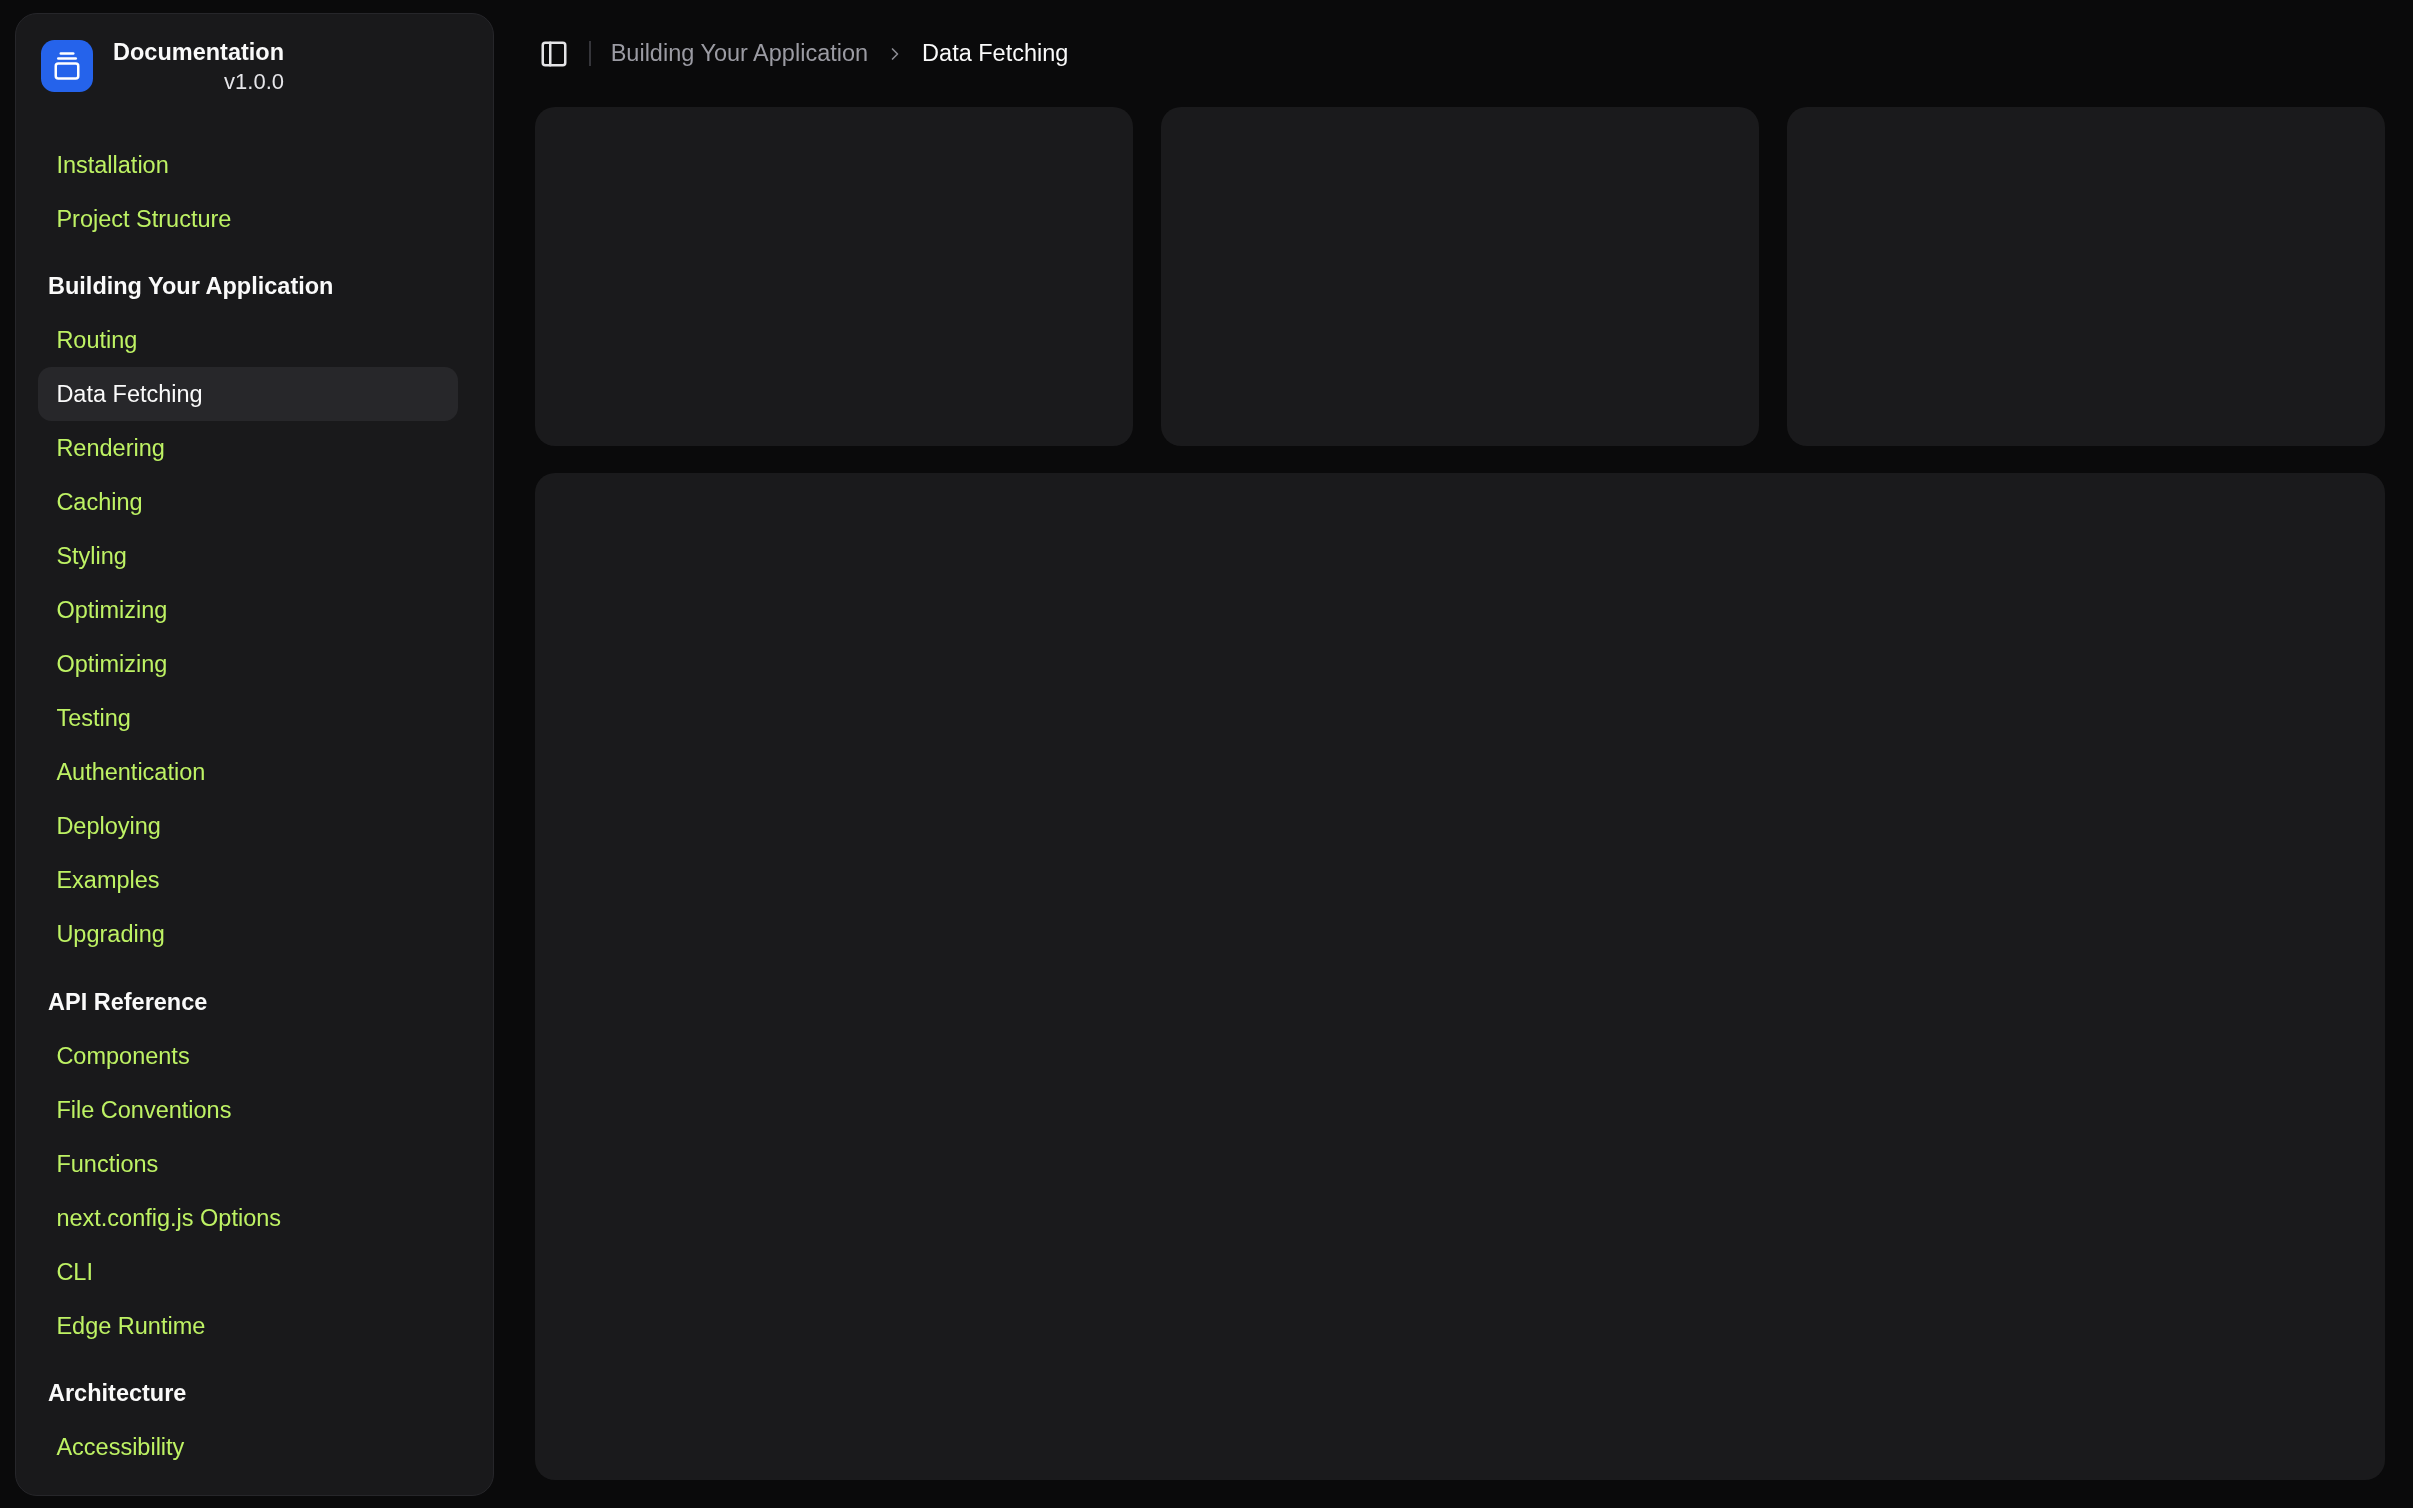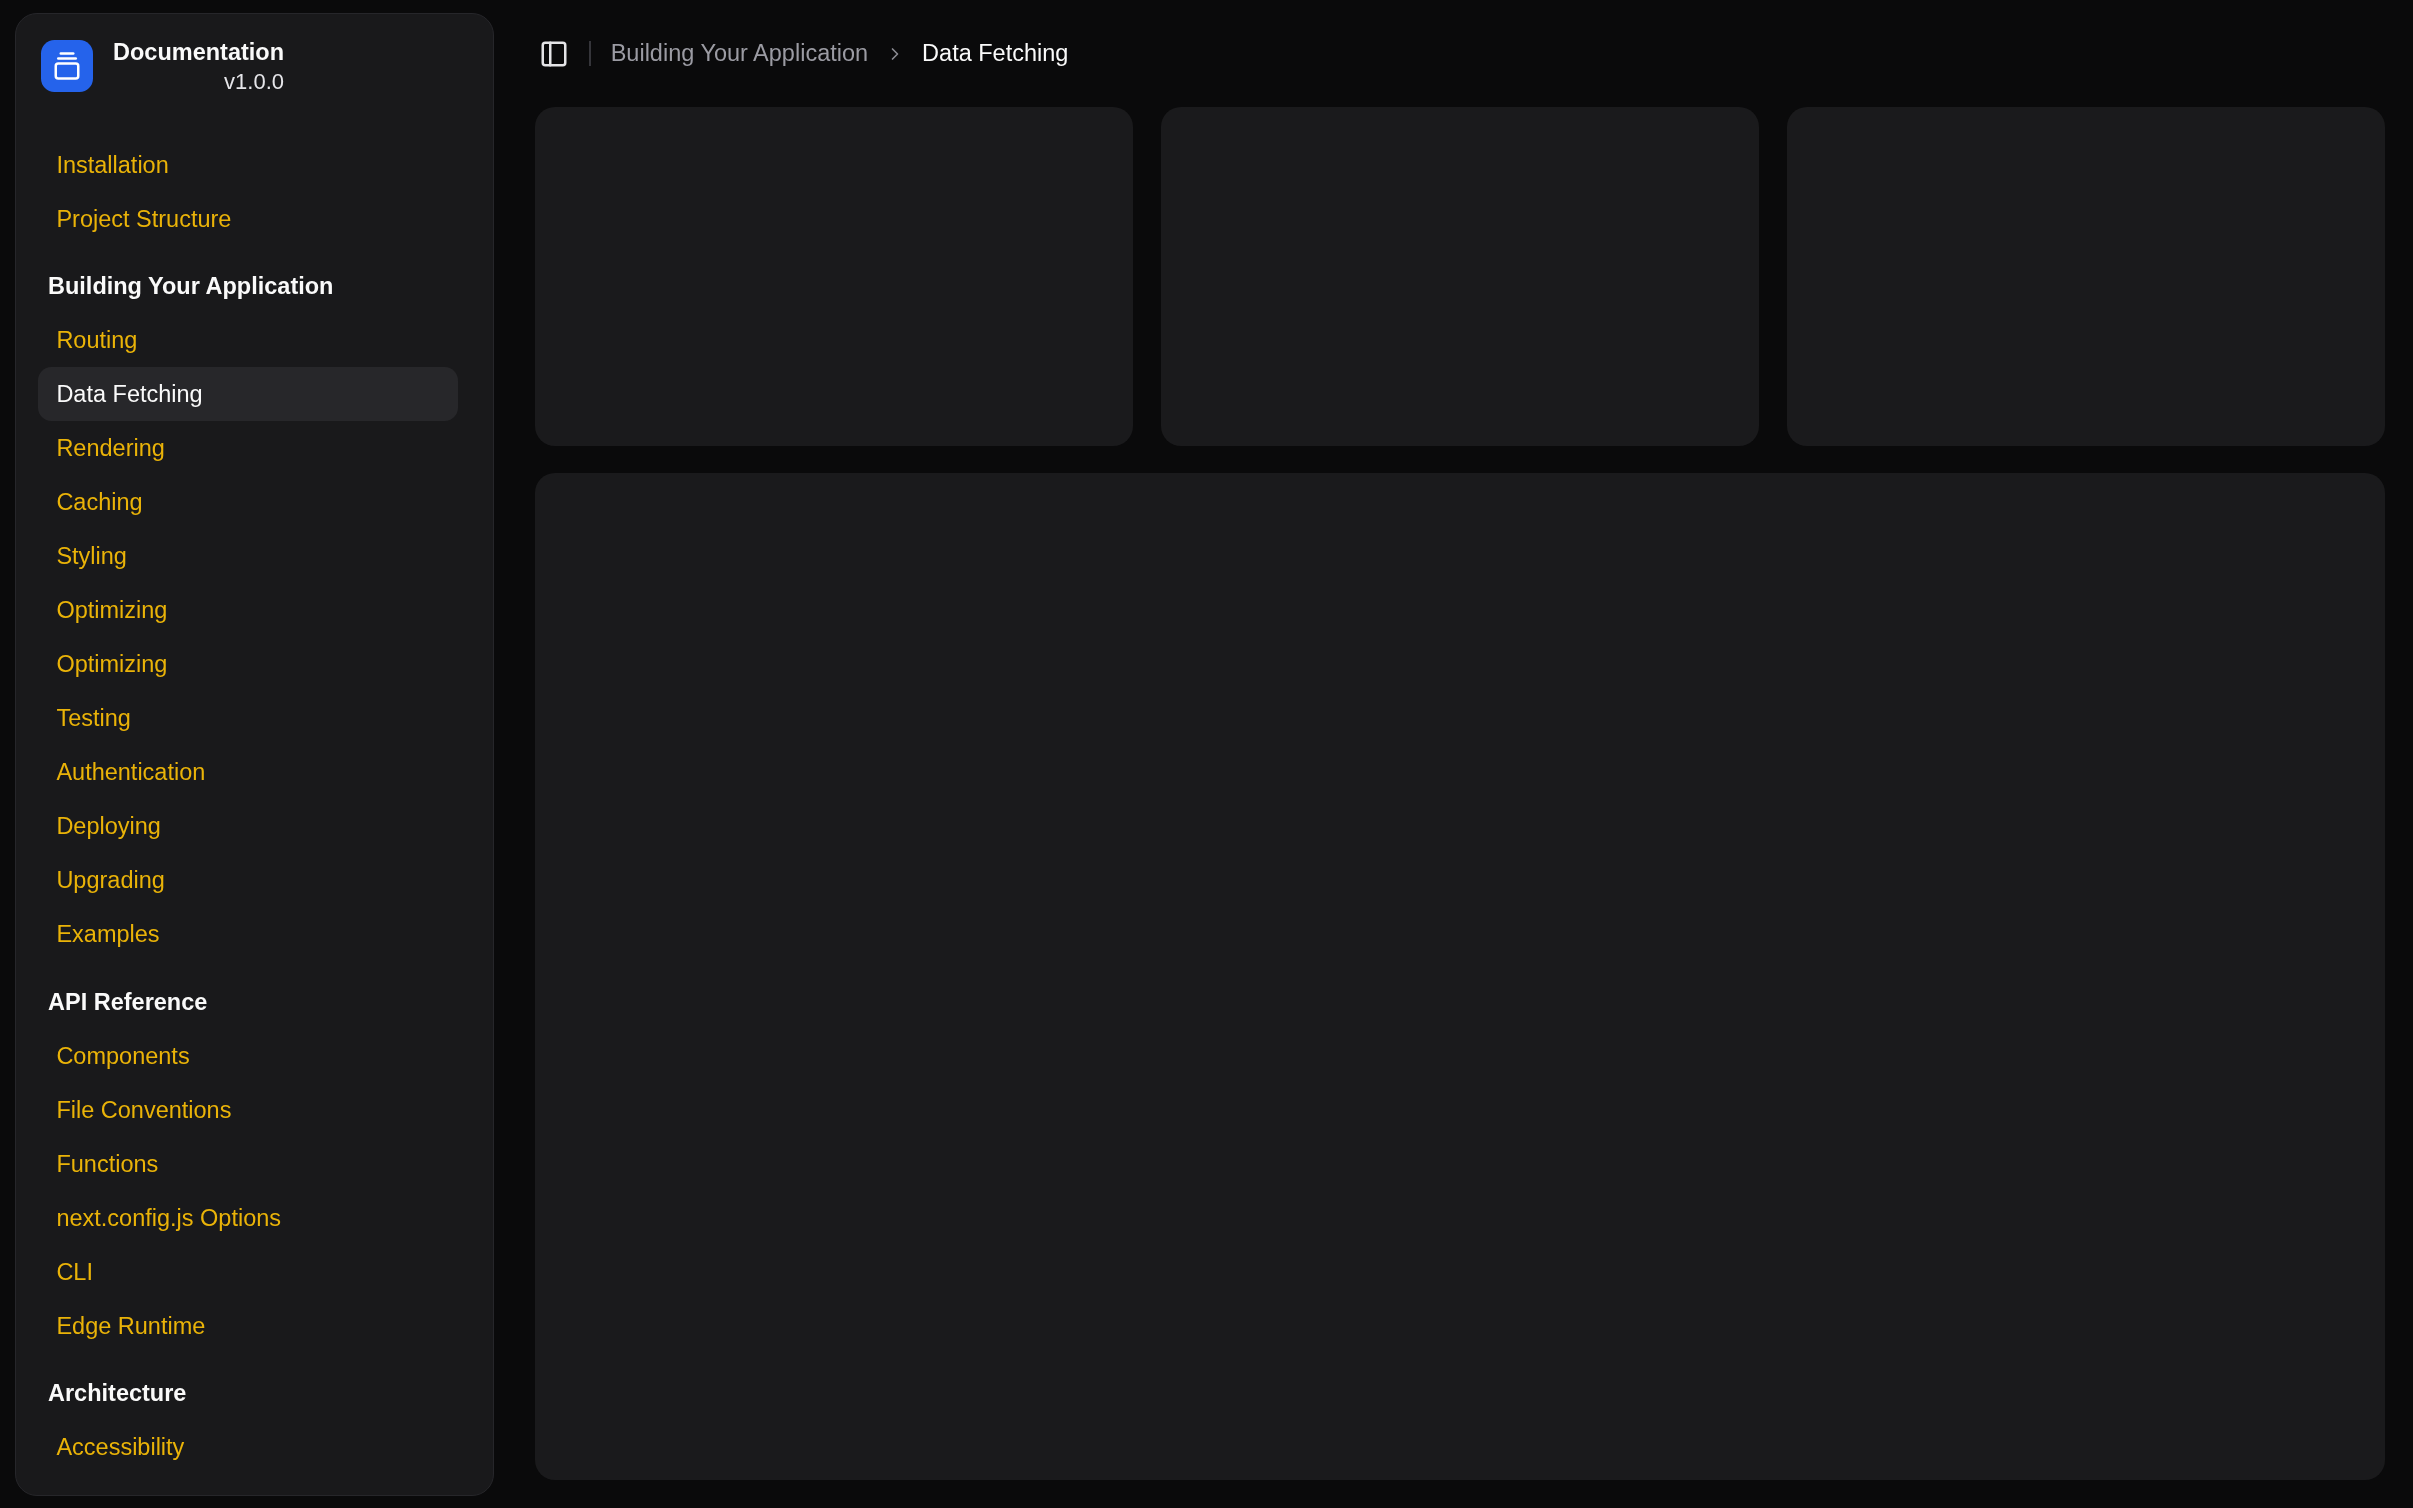--- a/index.html
+++ b/index.html
@@ -35,21 +35,21 @@
   .group + .group { margin-top:13.4px; }
   .group-label {
     height:54px; line-height:54px; padding-left:32px;
     font-size:23.5px; font-weight:600; color:#fafafa;
     white-space:nowrap;
   }
   .item {
     display:block; height:54px; line-height:54px;
     margin:0 35px 0 22px; padding-left:18.4px;
     border-radius:13.4px;
-    font-size:23.5px; color:#eab308; text-decoration:none;
+    font-size:23.5px; color:#bef264; text-decoration:none;
     white-space:nowrap; cursor:pointer;
   }
   .item.active { background:#27272a; color:#fafafa; }
 
   
   main {
     position:absolute; left:494px; top:0;
     width:1919px; height:1508px;
     padding:0 28.5px 0 41px;
   }
@@ -98,22 +98,22 @@
         <a class="item">Routing</a>
         <a class="item active">Data Fetching</a>
         <a class="item">Rendering</a>
         <a class="item">Caching</a>
         <a class="item">Styling</a>
         <a class="item">Optimizing</a>
         <a class="item">Optimizing</a>
         <a class="item">Testing</a>
         <a class="item">Authentication</a>
         <a class="item">Deploying</a>
+        <a class="item">Examples</a>
         <a class="item">Upgrading</a>
-        <a class="item">Examples</a>
       </div>
       <div class="group">
         <div class="group-label">API Reference</div>
         <a class="item">Components</a>
         <a class="item">File Conventions</a>
         <a class="item">Functions</a>
         <a class="item">next.config.js Options</a>
         <a class="item">CLI</a>
         <a class="item">Edge Runtime</a>
       </div>

